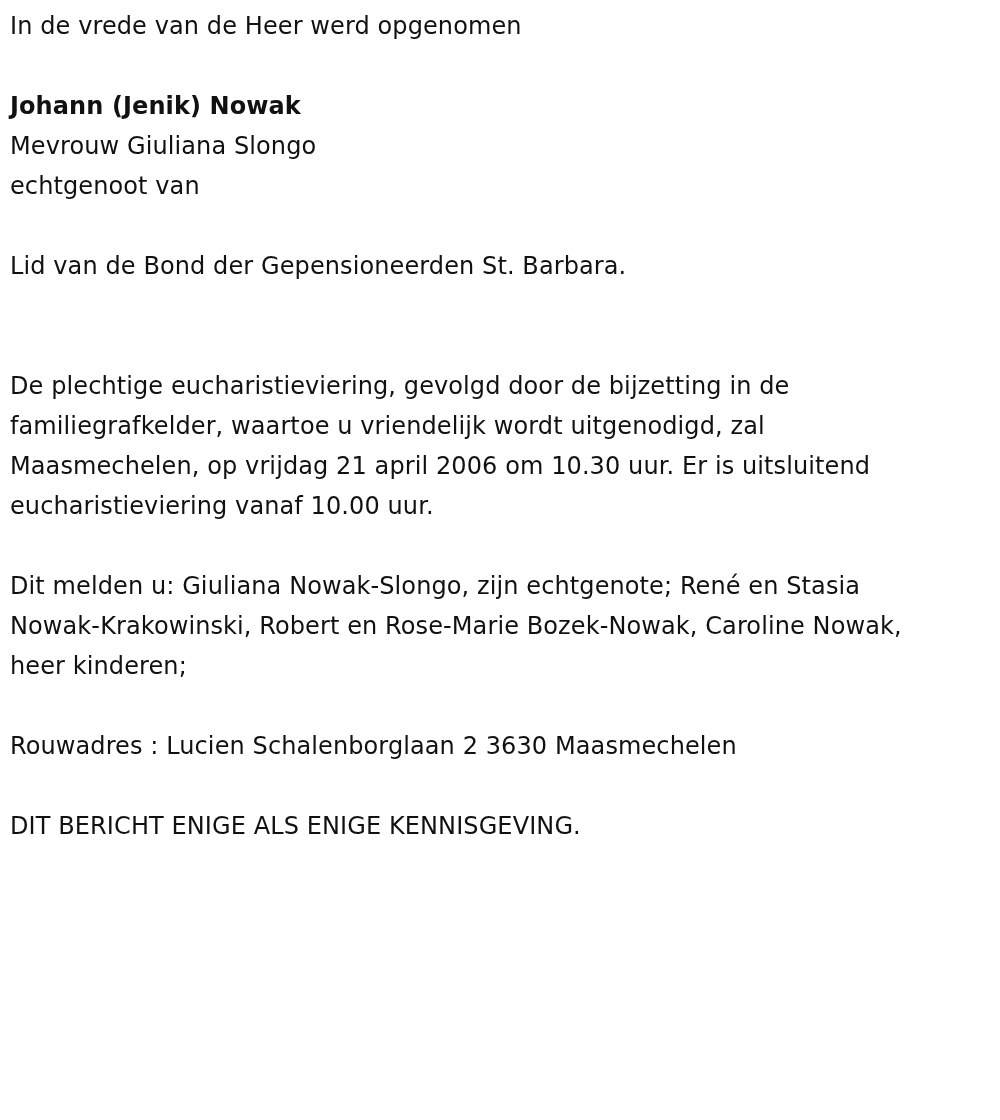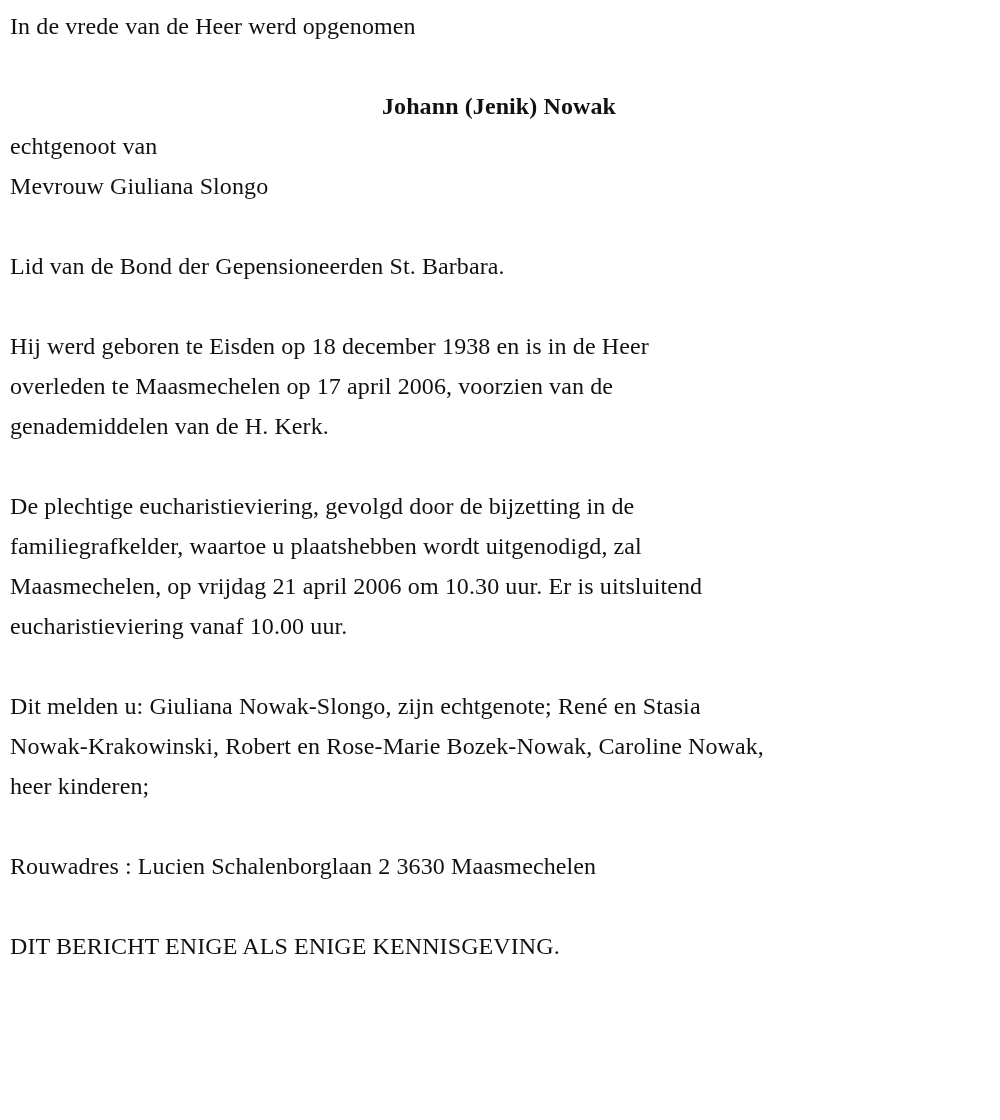--- a/index.html
+++ b/index.html
@@ -13,64 +13,57 @@
       overflow: hidden;
       font-family: "DejaVu Sans", "Liberation Sans", sans-serif;
       color: #111111;
     }
     .page {
       position: relative;
       padding: 6px 12px 0 10px;
       font-size: 24px;
       line-height: 40px;
       letter-spacing: 0.1px;
-      font-family: Liberation Serif, serif;
     }
     .line {
       display: block;
       white-space: nowrap;
       margin: 0;
     }
     .bold {
       font-weight: bold;
-      text-align: center;
     }
     .gap {
       display: block;
       height: 40px;
     }
     .para {
       margin: 0;
     }
   </style>
 </head>
 <body>
 
 <div class="page">
   <span class="line">In de vrede van de Heer werd opgenomen</span>
   <span class="gap"></span>
 
   <span class="line bold">Johann (Jenik) Nowak</span>
+  <span class="line">Mevrouw Giuliana Slongo</span>
   <span class="line">echtgenoot van</span>
-  <span class="line">Mevrouw Giuliana Slongo</span>
   <span class="gap"></span>
 
   <span class="line">Lid van de Bond der Gepensioneerden St. Barbara.</span>
   <span class="gap"></span>
 
-  <div class="para">
-    <span class="line">Hij werd geboren te Eisden op 18 december 1938 en is in de Heer</span>
-    <span class="line">overleden te Maasmechelen op 17 april 2006, voorzien van de</span>
-    <span class="line">genademiddelen van de H. Kerk.</span>
-  </div>
   <span class="gap"></span>
 
   <div class="para">
     <span class="line">De plechtige eucharistieviering, gevolgd door de bijzetting in de</span>
-    <span class="line">familiegrafkelder, waartoe u plaatshebben wordt uitgenodigd, zal</span>
+    <span class="line">familiegrafkelder, waartoe u vriendelijk wordt uitgenodigd, zal</span>
     <span class="line">Maasmechelen, op vrijdag 21 april 2006 om 10.30 uur. Er is uitsluitend</span>
     <span class="line">eucharistieviering vanaf 10.00 uur.</span>
   </div>
   <span class="gap"></span>
 
   <div class="para">
     <span class="line">Dit melden u: Giuliana Nowak-Slongo, zijn echtgenote; René en Stasia</span>
     <span class="line">Nowak-Krakowinski, Robert en Rose-Marie Bozek-Nowak, Caroline Nowak,</span>
     <span class="line">heer kinderen;</span>
   </div>

